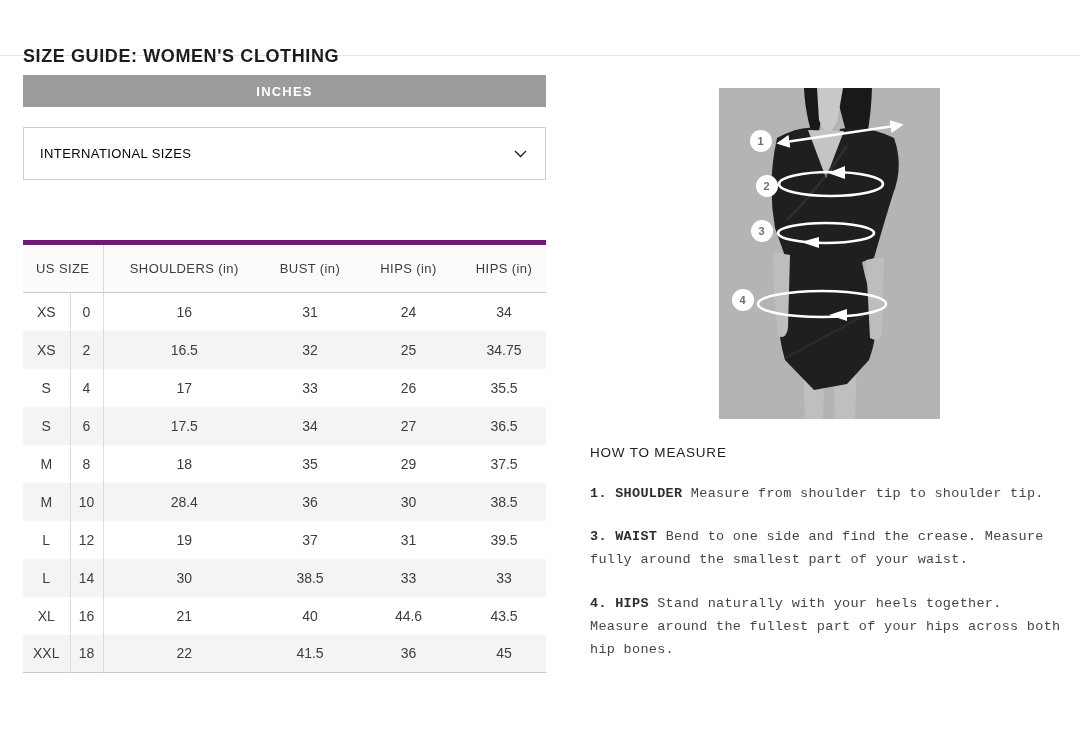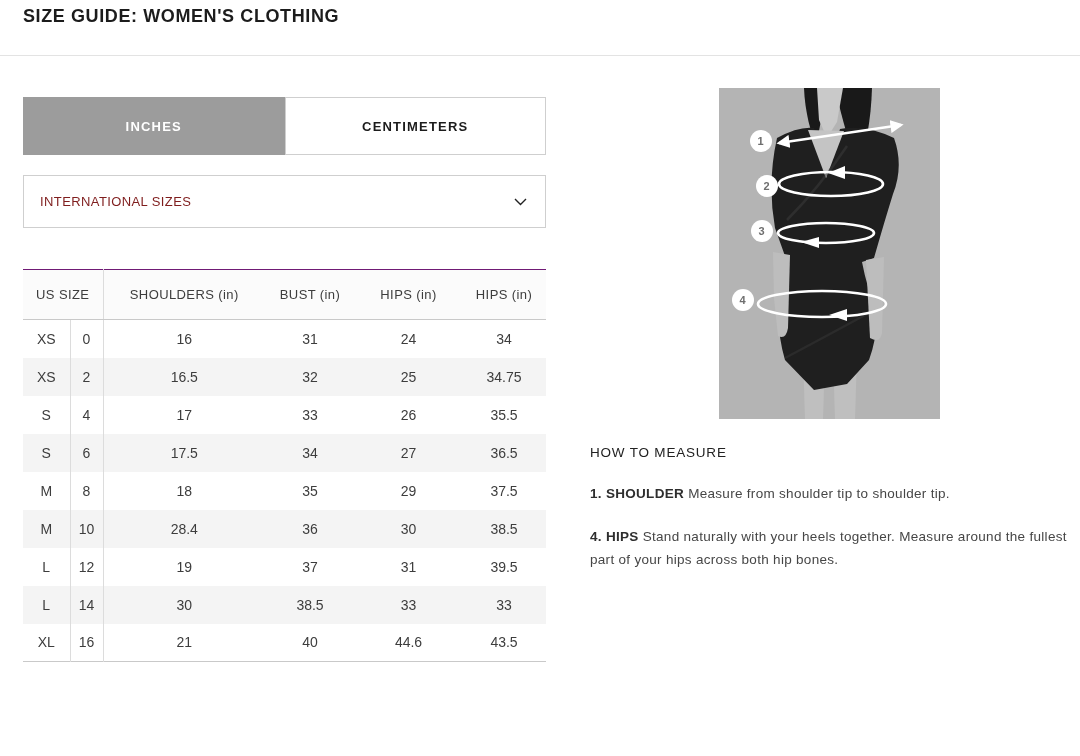--- a/index.html
+++ b/index.html
@@ -8,49 +8,50 @@
     font-family: "Liberation Sans", sans-serif;
     color: #3d3d3d;
     -webkit-font-smoothing: antialiased;
   }
 
   
   .page-header { padding: 6px 0 0 23px; height: 55px; }
   .page-title {
     font-size: 18px; font-weight: 700; letter-spacing: 0.6px;
     color: #1c1c1c;
+    margin-top: 40px;
   }
   .top-divider { border: none; border-top: 1px solid #e3e3e3; }
 
   
   .content { display: flex; align-items: flex-start; padding-left: 23px; }
   .left-col  { width: 523px; flex: 0 0 523px; }
   .right-col { width: 478px; margin-left: 44px; }
 
   
-  .unit-tabs { display: flex; margin-top: 41px; height: 58px; }
+  .unit-tabs { display: flex; margin-top: 19px; height: 32px; }
   .tab {
     flex: 1 1 50%; display: flex; align-items: center; justify-content: center;
     font-size: 13px; font-weight: 700; letter-spacing: 1.2px; cursor: pointer;
   }
   .tab.active { background: #9c9c9c; color: #ffffff; border: none; }
   .tab.inactive { background: #ffffff; color: #1c1c1c; border: 1px solid #cfcfcf; }
 
   
   .dropdown {
     margin-top: 20px; height: 53px; border: 1px solid #cfcfcf; background: #fff;
     display: flex; align-items: center; padding: 0 18px 0 16px; cursor: pointer;
   }
-  .dropdown-label { font-size: 13px; letter-spacing: 0.4px; color: #7f1d1d; }
+  .dropdown-label { font-size: 13px; letter-spacing: 0.4px; color: #000000; }
   .chevron { margin-left: auto; display: flex; align-items: center; }
 
   
   .size-table {
-    width: 523px; margin-top: 41px; border-collapse: collapse;
-    border-top: 1px solid #701a75; border-bottom: 1px solid #c9c9c9;
+    width: 523px; margin-top: 60px; border-collapse: collapse;
+    border-top: 5px solid #701a75; border-bottom: 1px solid #c9c9c9;
   }
   .size-table th {
     height: 50px; font-size: 13px; font-weight: 400; letter-spacing: 0.4px;
     color: #3d3d3d; background: #fbfbfb; border-bottom: 1px solid #c9c9c9;
     text-align: center; vertical-align: middle;
   }
   .size-table td {
     height: 38px; font-size: 14px; color: #3d3d3d;
     text-align: center; vertical-align: middle;
   }
@@ -67,42 +68,41 @@
     background: #ffffff; color: #6e6e6e; font-size: 11px; font-weight: 700;
     display: flex; align-items: center; justify-content: center;
     transform: translate(-50%, -50%);
   }
 
   
   .htm-heading {
     margin-top: 26px; font-size: 13.5px; font-weight: 400;
     letter-spacing: 0.8px; color: #222222;
   }
-  .steps { margin-top: 22px; }
+  .steps { margin-top: 22px; font-family: Liberation Mono, monospace; }
   .step {
     font-size: 13.5px; line-height: 1.72; color: #464646;
     letter-spacing: 0.3px; margin-bottom: 20px;
   }
   .step b { color: #2e2e2e; }
 </style>
 </head>
 <body>
 
 <header class="page-header">
   <div class="page-title">SIZE GUIDE: WOMEN'S CLOTHING</div>
 </header>
 <hr class="top-divider">
 
 <div class="content">
 
   <div class="left-col">
 
     <div class="unit-tabs">
       <div class="tab active">INCHES</div>
-      <div class="tab inactive">CENTIMETERS</div>
     </div>
 
     <div class="dropdown">
       <span class="dropdown-label">INTERNATIONAL SIZES</span>
       <span class="chevron">
         <svg width="13" height="8" viewBox="0 0 13 8">
             <polyline points="1,1 6.5,6.5 12,1" fill="none" stroke="#222" stroke-width="1.4"></polyline>
           </svg>
       </span>
     </div>
@@ -190,20 +190,28 @@
           <td>33</td>
           <td>33</td>
         </tr>
         <tr>
           <td class="c-letter">XL</td>
           <td class="c-num">16</td>
           <td>21</td>
           <td>40</td>
           <td>44.6</td>
           <td>43.5</td>
+        </tr>
+        <tr>
+          <td class="c-letter">XXL</td>
+          <td class="c-num">18</td>
+          <td>22</td>
+          <td>41.5</td>
+          <td>36</td>
+          <td>45</td>
         </tr>
       </tbody>
     </table>
   </div>
 
   <div class="right-col">
 
     <div class="figure-wrap">
       <svg width="221" height="331" viewBox="0 0 221 331">
         <rect width="221" height="331" fill="#b4b4b4"></rect>
@@ -260,18 +268,22 @@
     </div>
 
     <div class="htm-heading">HOW TO MEASURE</div>
 
     <div class="steps">
       <p class="step">
         <b>1. SHOULDER</b>
         <span>Measure from shoulder tip to shoulder tip.</span>
       </p>
       <p class="step">
+        <b>3. WAIST</b>
+        <span>Bend to one side and find the crease. Measure fully around the smallest part of your waist.</span>
+      </p>
+      <p class="step">
         <b>4. HIPS</b>
         <span>Stand naturally with your heels together. Measure around the fullest part of your hips across both hip bones.</span>
       </p>
     </div>
   </div>
 </div>
 
 </body></html>

